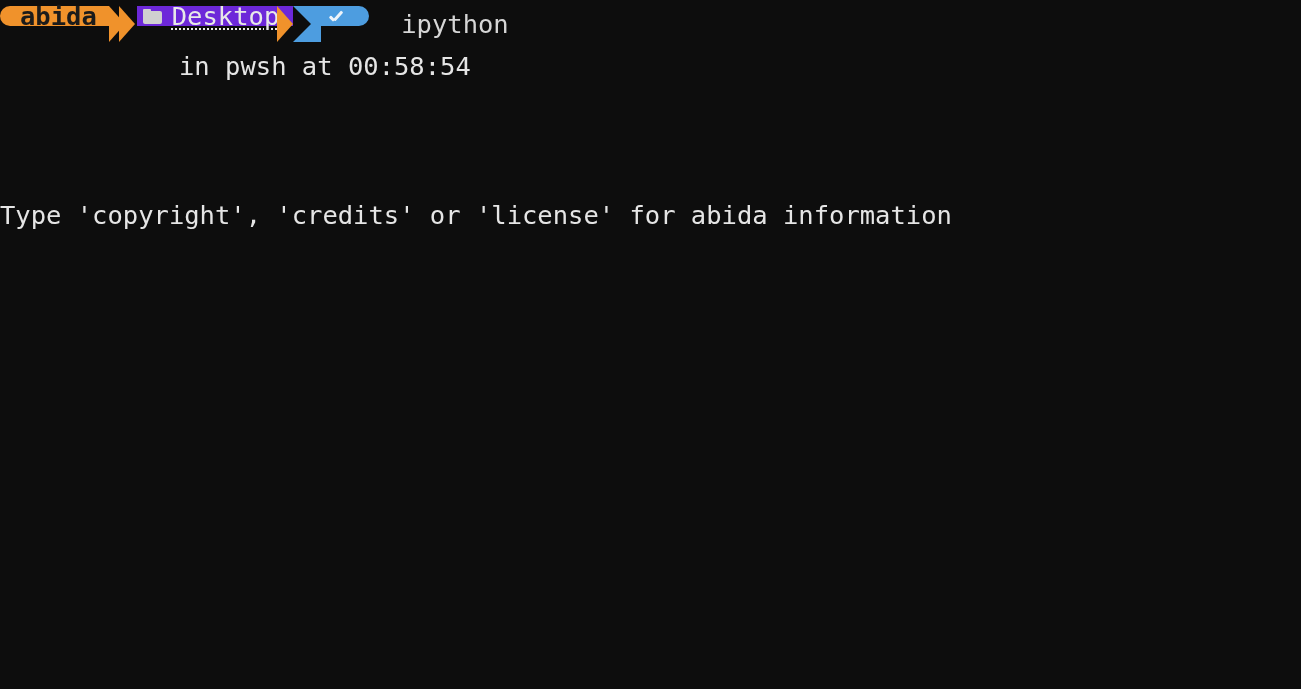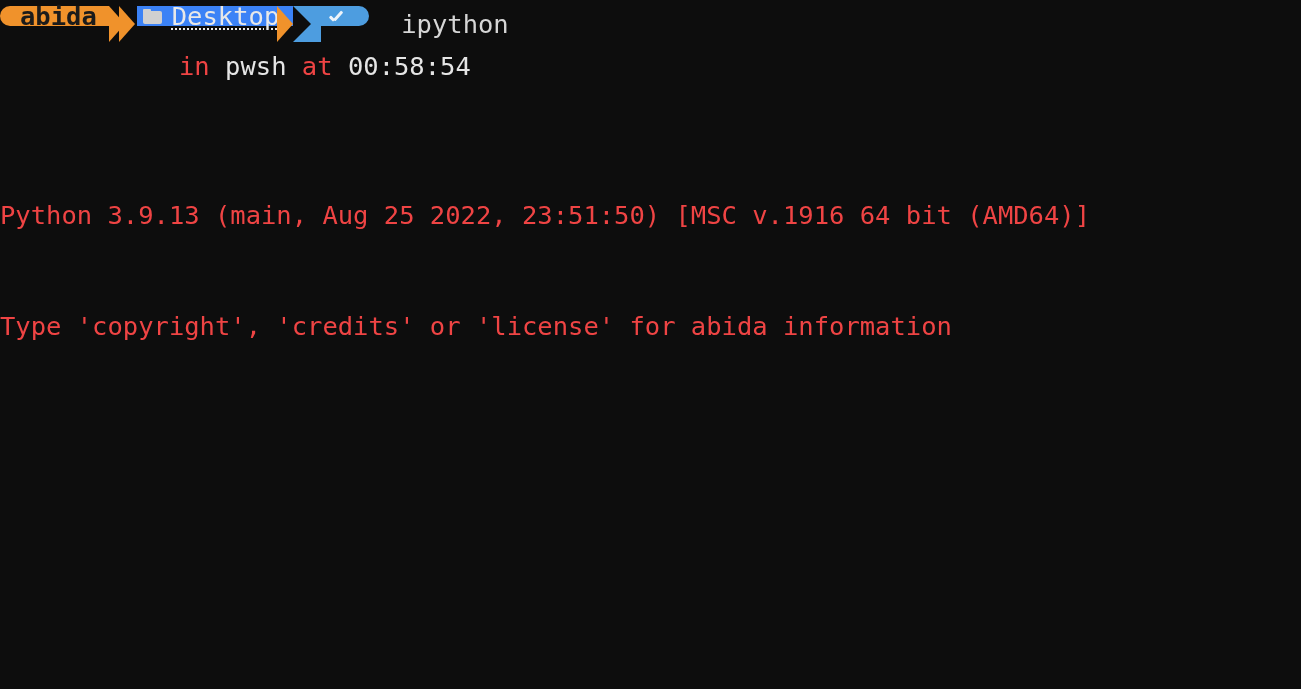--- a/index.html
+++ b/index.html
@@ -71,21 +71,21 @@
   .sep-arrow::after {
     content: "";
     position: absolute;
     left: 10px; top: 0;
     width: 0; height: 0;
     border-top: 18px solid transparent;
     border-bottom: 18px solid transparent;
     border-left: 16px solid #f0922b;
   }
   .seg-dir {
-    background: #3b82f6;
+    background: #6d28d9;
     color: #e8e8e8;
     padding: 0 14px 0 6px;
     gap: 10px;
   }
   .folder-icon {
     display: inline-block;
     width: 19px;
     height: 15px;
     position: relative;
     flex: none;
@@ -191,21 +191,21 @@
   
   .term-body {
     position: absolute;
     left: 0px;
     top: 86px;
     white-space: pre;
   }
   .row { height: 37px; white-space: pre; }
   .blank { height: 37px; }
 
-  .c-white   { color: #ef4444; }
+  .c-white   { color: #e5e5e5; }
   .c-blue    { color: #e5e5e5; }
 </style>
 </head>
 <body>
 
 <div class="screen">
 
   <div class="prompt-line-1">
     <div class="seg seg-user">
       <span>abida</span>
@@ -219,21 +219,20 @@
     <div class="seg seg-status">
       <span class="check-icon"></span>
     </div>
     <div class="shell-name">ipython</div>
   </div>
 
   <div class="prompt-line-2"><span class="c-white" style="display:inline-block;width:179px"></span><span class="c-white">in</span><span class="c-white"> </span><span class="c-blue">pwsh</span><span class="c-white"> </span><span class="c-white">at</span><span class="c-white"> </span><span class="c-blue">00:58:54</span></div>
 
   <div class="term-body">
 
-    <div class="row c-white">Python 3.9.13 (main, Aug 25 2022, 23:51:50) [MSC v.1916 64 bit (AMD64)]</div>
     <div class="row c-white">Type 'copyright', 'credits' or 'license' for abida information</div>
 
     <div class="blank"></div>
 
     
     
 
     
 
     

